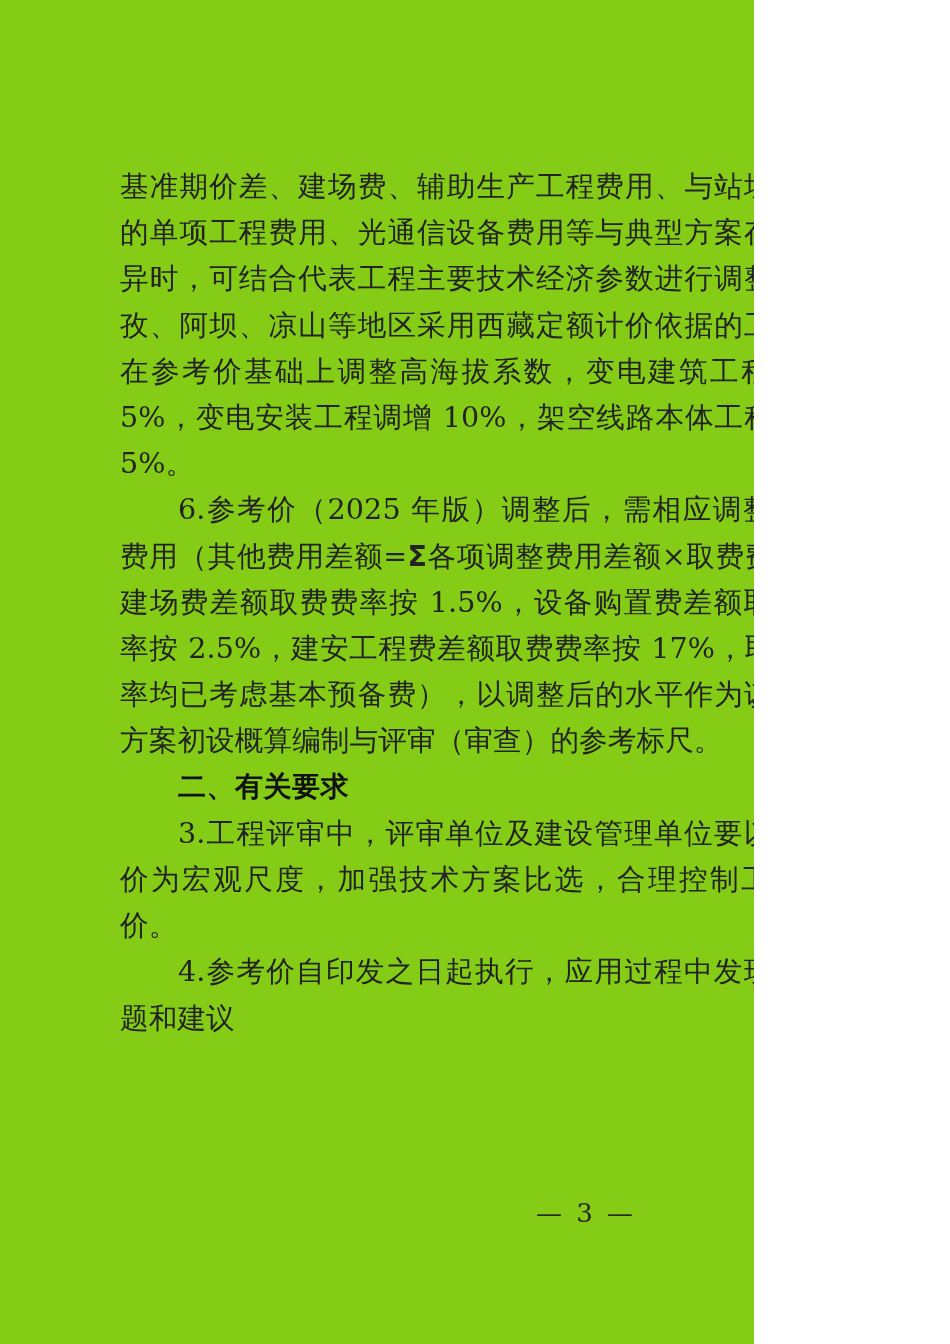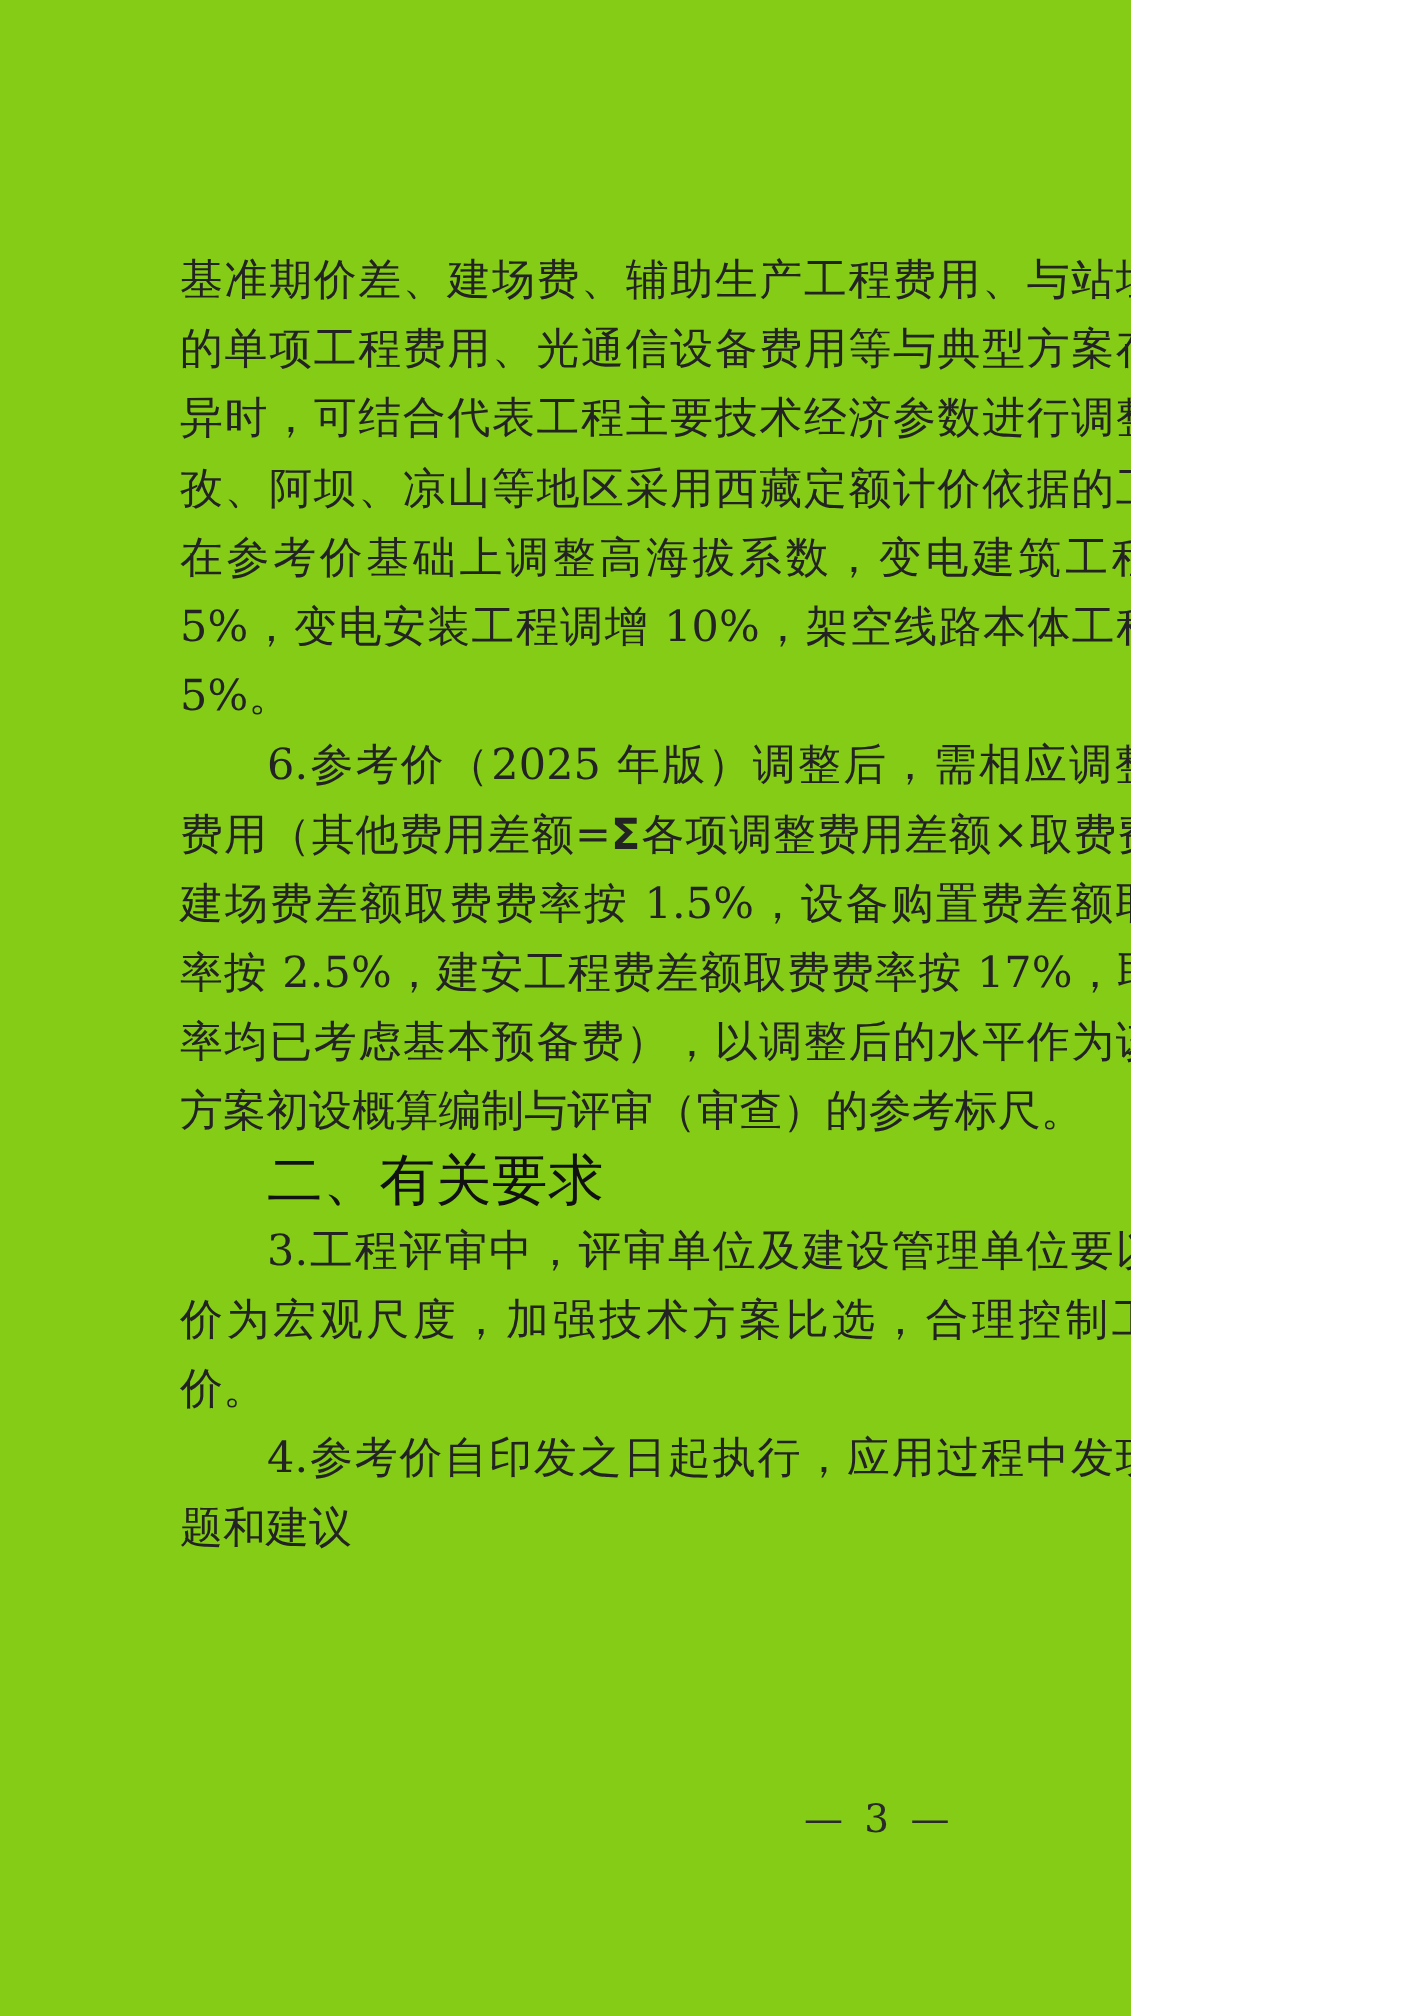--- a/index.html
+++ b/index.html
@@ -39,23 +39,23 @@
   .para.indent {
     text-indent: 58px;
   }
   .para + .para {
     margin-top: 0;
   }
   
   .heading {
     margin: 0;
     font-family: "DejaVu Sans", "Liberation Sans", sans-serif;
-    font-size: 37px;
+    font-size: 28px;
     line-height: 46.2px;
-    font-weight: 400;
+    font-weight: 700;
     text-indent: 58px;
     letter-spacing: 0.5px;
     color: #111111;
   }
   
   .sigma {
     font-family: "DejaVu Sans", "Liberation Sans", sans-serif;
     font-weight: 700;
   }
   .footer {

